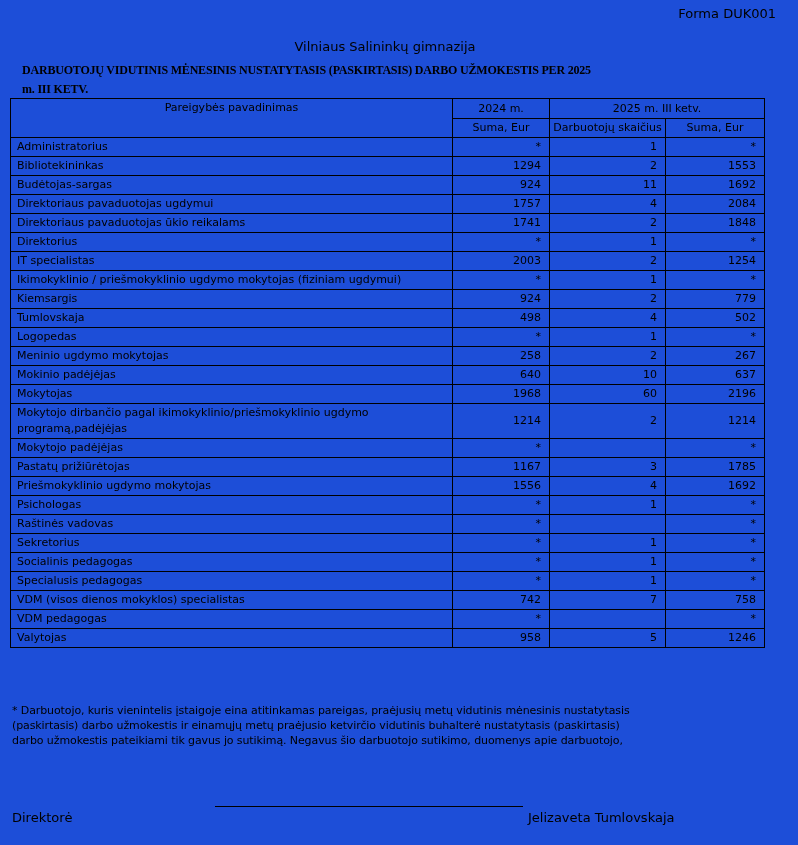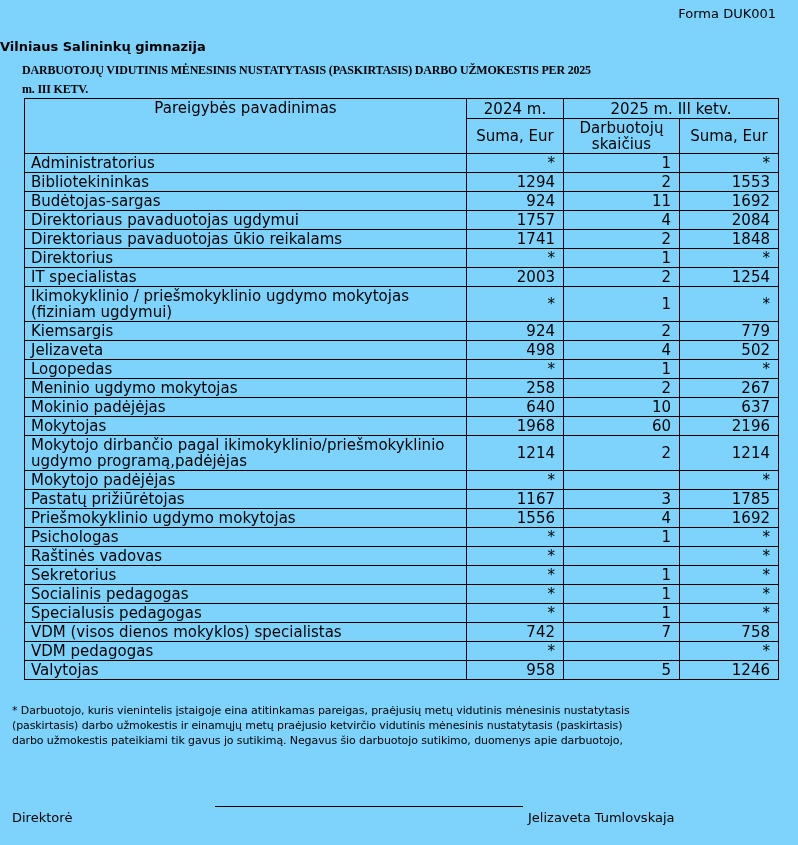--- a/index.html
+++ b/index.html
@@ -2,40 +2,40 @@
 <html><head>
 <meta charset="utf-8">
 <style>
   * { margin: 0; padding: 0; box-sizing: border-box; }
   html, body { background: #ffffff; }
   body {
     width: 798px; height: 845px;
     font-family: "DejaVu Sans", "Liberation Sans", sans-serif;
     font-size: 13px; color: #000000; overflow: hidden;
   }
-  .page { position: relative; width: 798px; height: 845px; background: #7dd3fc; }
+  .page { position: relative; width: 798px; height: 845px; background: #1d4ed8; }
 
   .form-code {
     position: absolute; top: 6px; right: 22px;
     font-size: 13px; white-space: nowrap;
   }
   .doc-title {
     position: absolute; top: 39px; left: 0; width: 770px;
-    font-weight: bold; font-size: 13px;
+    text-align: center; font-weight: normal; font-size: 13px;
   }
   .doc-heading {
     position: absolute; top: 61px; left: 22px; right: 16px;
     font-weight: bold; font-size: 12px; letter-spacing: -0.2px; line-height: 19px;
   }
   .doc-heading span { display: block; white-space: nowrap; font-family: Liberation Serif, serif; }
 
   table.salary {
-    position: absolute; top: 98px; left: 24px;
+    position: absolute; top: 98px; left: 10px;
     border-collapse: collapse; table-layout: fixed; width: 754px;
-    font-size: 15px;
+    font-size: 11px;
     border-radius: 22px;
   }
   table.salary th, table.salary td {
     border: 1px solid #000000;
     line-height: 16px; height: 19px;
     font-weight: normal;
     overflow: hidden;
   }
   table.salary th { text-align: center; padding: 1px 2px; }
   th.pos-head { vertical-align: top; padding-top: 3px; }
@@ -150,21 +150,21 @@
     </tr>
 
     <tr>
       <td class="pos">Kiemsargis</td>
       <td class="num">924</td>
       <td class="num">2</td>
       <td class="num">779</td>
     </tr>
 
     <tr>
-      <td class="pos">Jelizaveta</td>
+      <td class="pos">Tumlovskaja</td>
       <td class="num">498</td>
       <td class="num">4</td>
       <td class="num">502</td>
     </tr>
 
     <tr>
       <td class="pos">Logopedas</td>
       <td class="num">*</td>
       <td class="num">1</td>
       <td class="num">*</td>
@@ -272,21 +272,21 @@
       <td class="pos">Valytojas</td>
       <td class="num">958</td>
       <td class="num">5</td>
       <td class="num">1246</td>
     </tr>
   </tbody>
   </table>
 
   <div class="note">
     <div>* Darbuotojo, kuris vienintelis įstaigoje eina atitinkamas pareigas, praėjusių metų vidutinis mėnesinis nustatytasis</div>
-    <div>(paskirtasis) darbo užmokestis ir einamųjų metų praėjusio ketvirčio vidutinis mėnesinis nustatytasis (paskirtasis)</div>
+    <div>(paskirtasis) darbo užmokestis ir einamųjų metų praėjusio ketvirčio vidutinis buhalterė nustatytasis (paskirtasis)</div>
     <div>darbo užmokestis pateikiami tik gavus jo sutikimą. Negavus šio darbuotojo sutikimo, duomenys apie darbuotojo,</div>
   </div>
 
   <div class="sig-row sig-director">
     <span class="sig-label">Direktorė</span>
     <span class="sig-name">Jelizaveta Tumlovskaja</span>
   </div>
 
   <div class="sig-line"></div>
 

